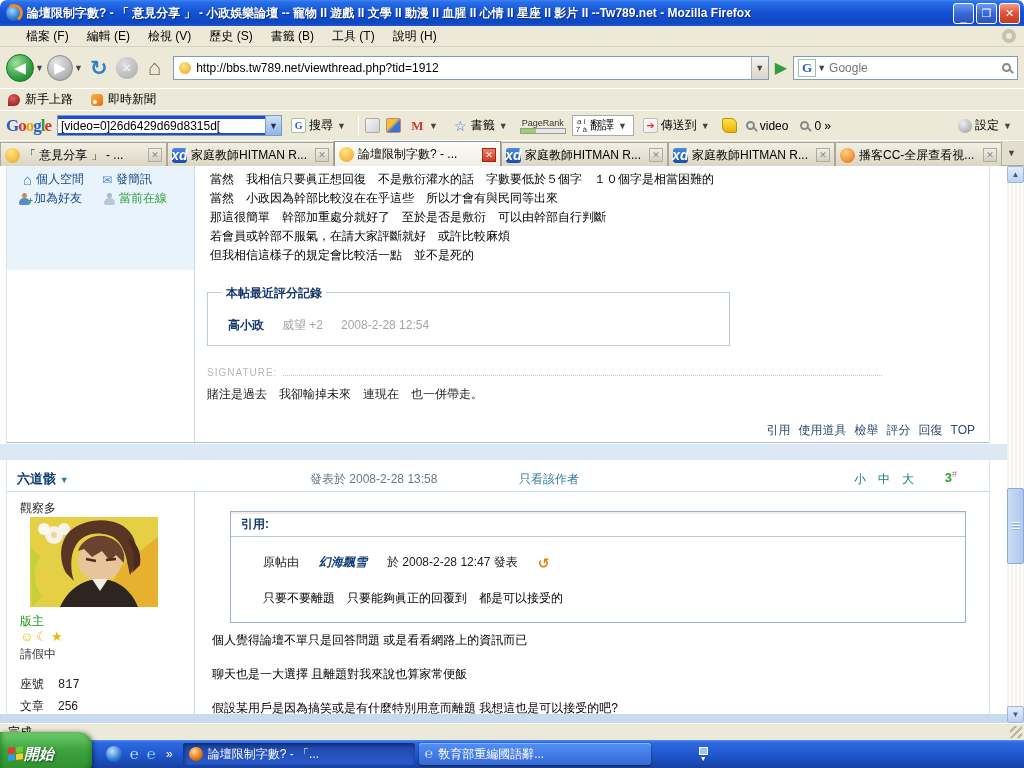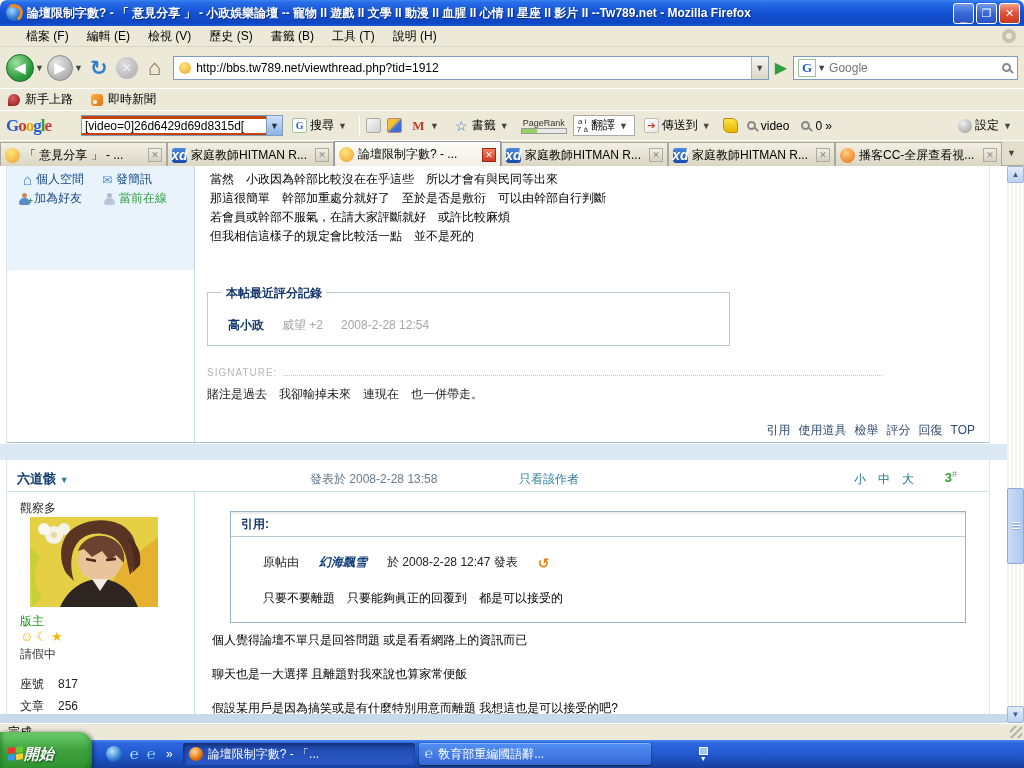--- a/index.html
+++ b/index.html
@@ -53,21 +53,21 @@
   .bmbar { position:absolute; left:0; top:88px; width:1024px; height:22px; background:#ECE9D8; border-top:1px solid #fff; display:flex; align-items:center; padding-left:8px; gap:18px;}
   .bm { display:flex; align-items:center; gap:5px; }
   .bm-ico1 { width:12px; height:12px; border-radius:50% 50% 50% 0; background:radial-gradient(circle at 40% 35%,#e06060,#8a1010); }
   .bm-ico2 { width:12px; height:12px; border-radius:3px; background:linear-gradient(135deg,#ffb347,#e07010); position:relative;}
   .bm-ico2::after { content:""; position:absolute; left:2px; bottom:2px; width:4px; height:4px; background:#fff; border-radius:50%; }
 
   
   .gbar { position:absolute; left:0; top:110px; width:1024px; height:30px; background:#ECE9D8; border-top:1px solid #fff; display:flex; align-items:center; padding:0 6px; gap:6px; }
   .glogo { font-family:"Liberation Serif",serif; font-weight:bold; font-size:17px; letter-spacing:-1px; }
   .glogo .c0,.glogo .c3{color:#2a5dd0}.glogo .c1,.glogo .c5{color:#d03a2a}.glogo .c2{color:#e8a800}.glogo .c4{color:#2f9e3f}
-  .gcombo { width:202px; height:21px; border:1px solid #7F9DB9; background:#c2410c; display:flex; align-items:center;margin-left:24px; }
+  .gcombo { width:225px; height:21px; border:1px solid #7F9DB9; background:#1d4ed8; display:flex; align-items:center; }
   .gcombo input { border:none; outline:none; flex:1; font-size:12px; font-family:inherit; padding-left:3px; min-width:0;}
   .gcombo .cdd { width:16px; height:19px; background:linear-gradient(180deg,#cfe0f8,#8fb4e8); border-left:1px solid #7F9DB9; font-size:9px; color:#234; display:flex;align-items:center;justify-content:center;}
   .gtbtn { display:flex; align-items:center; gap:3px; padding:2px 3px; color:#000; }
   .gico { width:15px; height:15px; border-radius:2px; display:inline-flex; align-items:center; justify-content:center; font-size:10px; font-weight:bold;}
   .gico.gbox { border:1px solid #9ec49e; color:#2a5dd0; background:#fff; font-family:"Liberation Serif",serif;}
   .gico.news { background:linear-gradient(135deg,#f8f8f8,#cfcfcf); border:1px solid #aaa; }
   .gico.tri  { background:linear-gradient(135deg,#f8c030 40%,#3a70d8 60%); border:1px solid #b88; }
   .gico.gm { color:#d03a2a; font-family:"Liberation Serif",serif; font-size:13px;}
   .gico.star { color:#3a70d8; font-size:14px; }
   .gico.send { background:linear-gradient(135deg,#fff,#e8e8e8); border:1px solid #bbb; color:#d03a2a; }
@@ -135,21 +135,21 @@
   .sizes { position:absolute; right:75px; top:11px; display:flex; gap:12px; color:#1C7A8C; }
   .floor { position:absolute; right:32px; top:9px; color:#2DA32D; font-weight:bold; font-size:13px; }
   .floor sup { color:#888; font-weight:normal; font-size:9px; }
 
   .p2side { position:absolute; left:7px; top:327px; width:187px; }
   .usertitle { position:absolute; left:13px; top:7px; color:#222; }
   .avatar { position:absolute; left:23px; top:24px; width:128px; height:90px; }
   .role { position:absolute; left:13px; top:120px; color:#179917; }
   .emorow { position:absolute; left:13px; top:136px; display:flex; gap:3px; font-size:13px; color:#F2B705; }
   .leave { position:absolute; left:13px; top:153px; color:#333; }
-  .stat1 { position:absolute; left:13px; top:183px; color:#222; }
+  .stat1 { position:absolute; left:13px; top:183px; color:#222;font-family:Liberation Mono, monospace; }
   .stat2 { position:absolute; left:13px; top:205px; color:#222; }
   .stat1 b, .stat2 b { font-weight:normal; margin-left:14px; }
 
   .quotebox { position:absolute; left:230px; top:345px; width:736px; height:112px; border:1px solid #9CB2C6; background:#fff; }
   .qhead { height:25px; border-bottom:1px solid #B9CBD9; background:linear-gradient(180deg,#EDEDED 0 2px,#fff 2px); display:flex; align-items:center; padding-left:10px; color:#13366B; font-weight:bold; }
   .qline1 { position:absolute; left:32px; top:42px; color:#222; display:flex; gap:20px; align-items:center;}
   .qt-user { font-style:italic; font-weight:bold; color:#16417C; }
   .replyico { color:#E8820C; font-weight:bold; font-size:14px; }
   .qline2 { position:absolute; left:32px; top:78px; color:#000; }
 
@@ -368,20 +368,21 @@
           </span>
         <span>加為好友</span>
       </div>
       <div class="sd-row green" style="left:97px; top:24px;">
         <span class="person gray"></span>
         <span>當前在線</span>
       </div>
     </div>
 
     <div class="p1body">
+      <div>當然　我相信只要眞正想回復　不是敷衍灌水的話　字數要低於５個字　１０個字是相當困難的</div>
       <div>當然　小政因為幹部比較沒在在乎這些　所以才會有與民同等出來</div>
       <div>那這很簡單　幹部加重處分就好了　至於是否是敷衍　可以由幹部自行判斷</div>
       <div>若會員或幹部不服氣，在請大家評斷就好　或許比較麻煩</div>
       <div>但我相信這樣子的規定會比較活一點　並不是死的</div>
     </div>
 
     <div class="rating">
       <span class="legend">本帖最近評分記錄</span>
       <div class="row">
         <span class="user">高小政</span>

